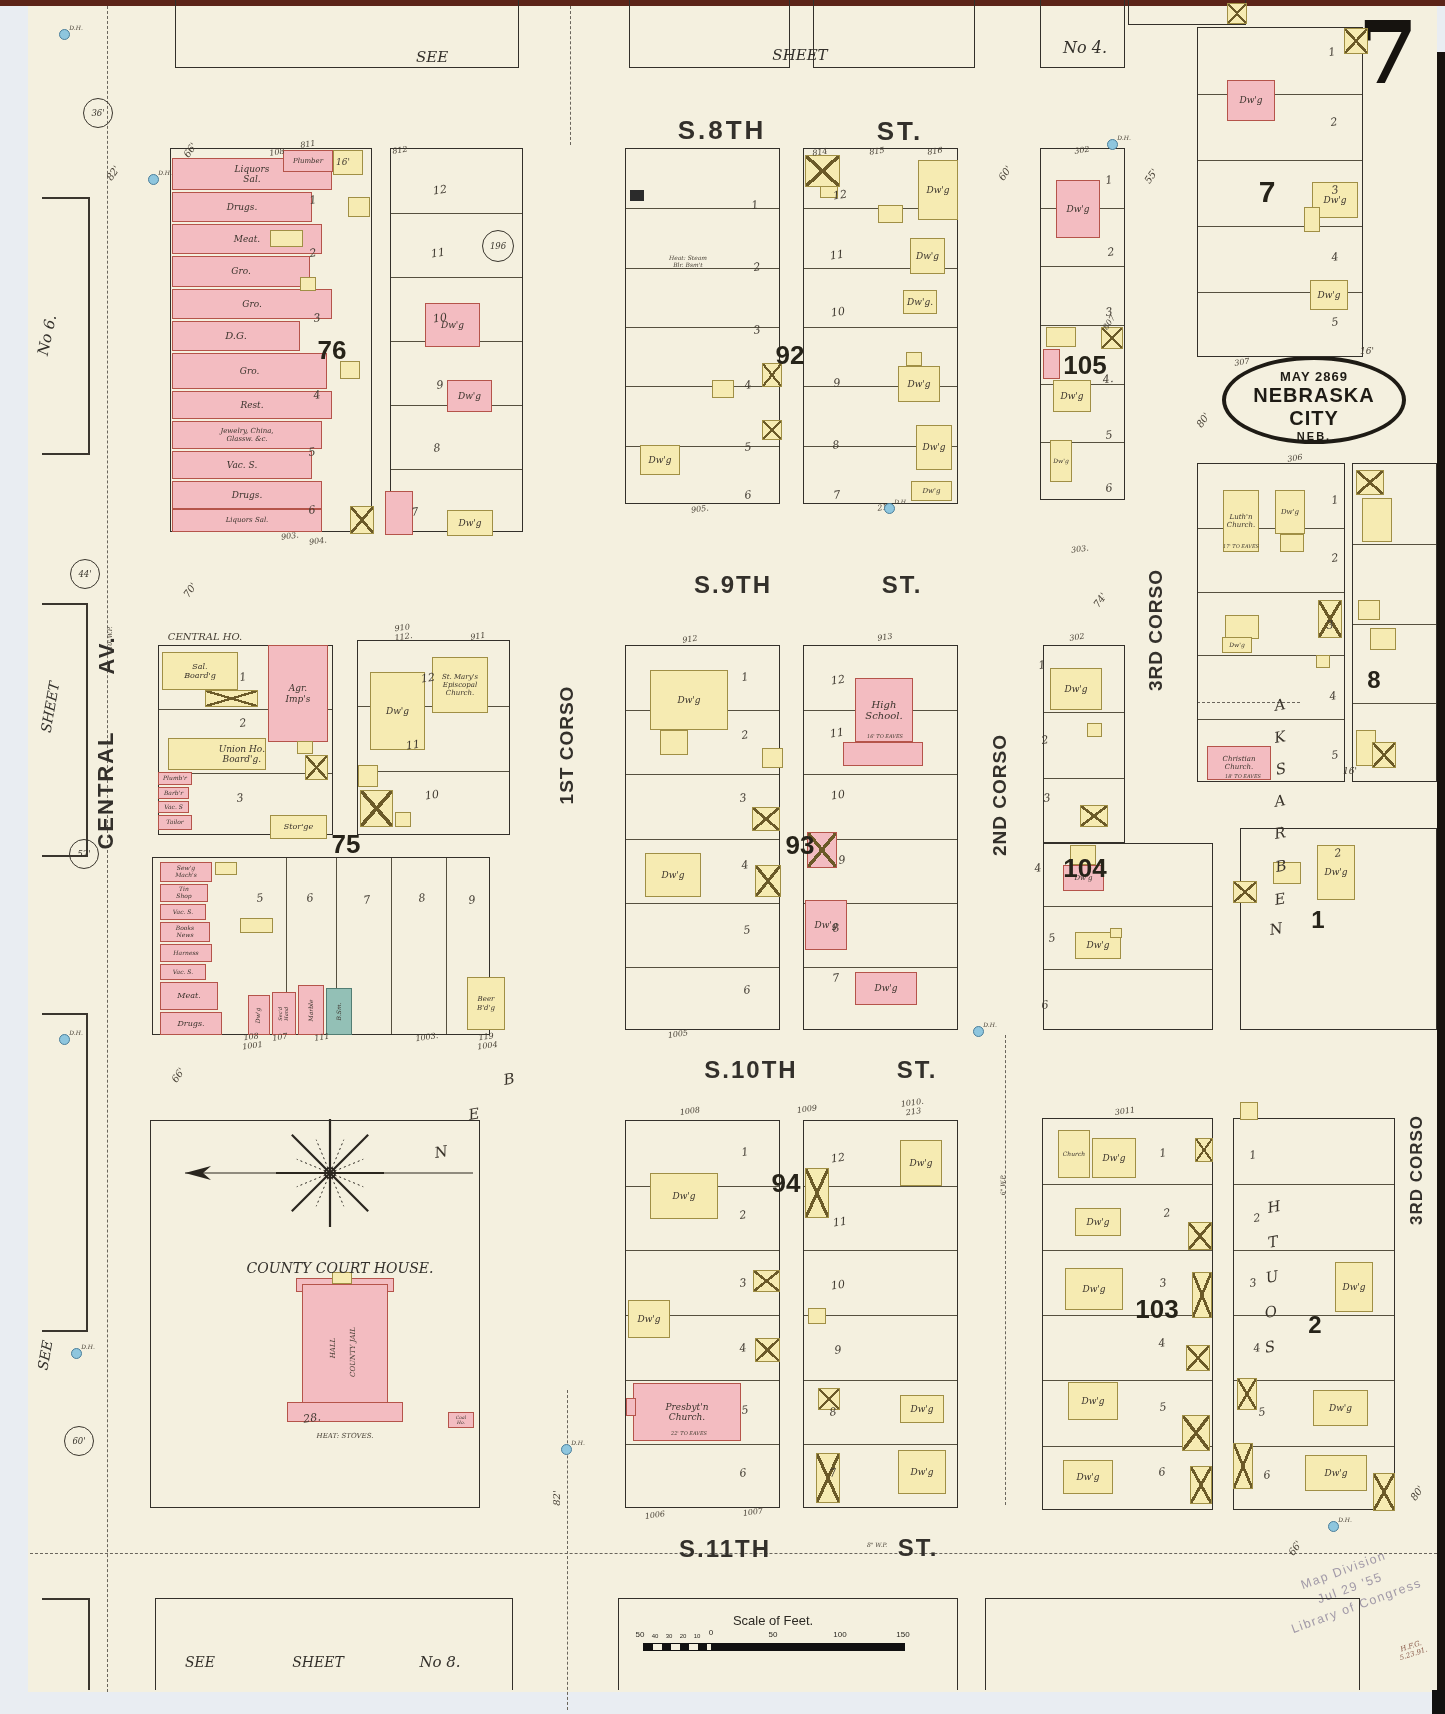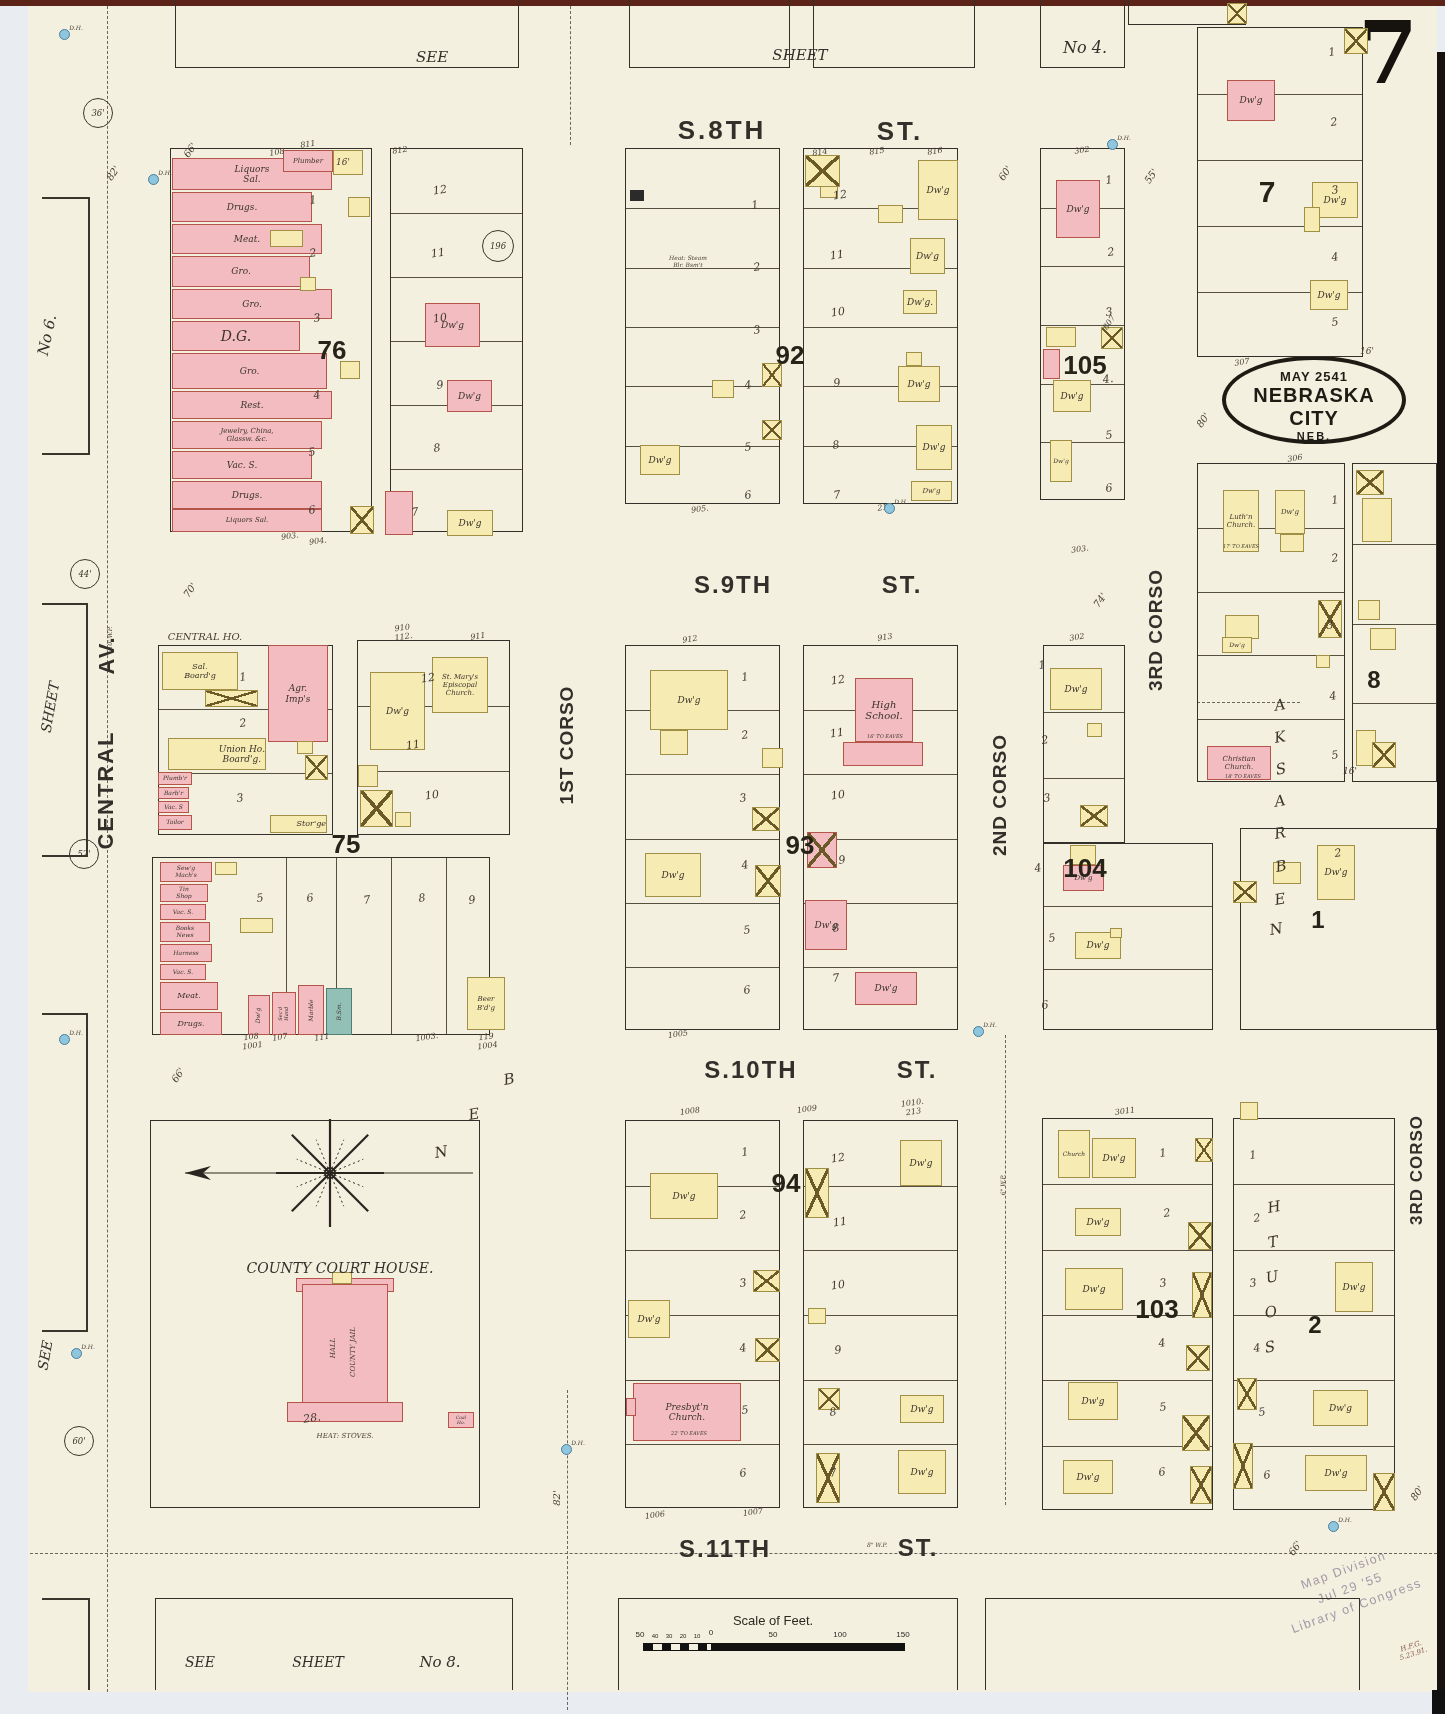--- a/index.html
+++ b/index.html
@@ -55,21 +55,21 @@
 
 <div id="stage">
   <div id="paper"></div>
   <div id="topstrip"></div>
   <div id="rightedge"></div>
   <div id="brblack"></div>
 
   <div id="big7" style="left:1358px;top:2px;">7</div>
 
   <div id="oval" style="left:1222px;top:356px;width:176px;height:80px;">
-    <div class="o1">MAY 2541</div>
+    <div class="o1">MAY 2869</div>
     <div class="o2">NEBRASKA CITY</div>
     <div class="o3">NEB.</div>
   </div>
 
   <div id="stamp" style="left:1235px;top:1560px;width:230px;">
     <div>Map Division</div>
     <div>Jul 29 '55</div>
     <div>Library of Congress</div>
   </div>
   <div id="survnote" style="left:1398px;top:1642px;white-space:pre-line;">H.F.G.
@@ -257,21 +257,21 @@
     <div class="bld p" style="left: 172px; top: 224px; width: 150px; height: 30px;">
       <div class="bl" style="font-size: 9px;">Meat.</div>
     </div>
     <div class="bld p" style="left: 172px; top: 256px; width: 138px; height: 31px;">
       <div class="bl" style="font-size: 9px;">Gro.</div>
     </div>
     <div class="bld p" style="left: 172px; top: 289px; width: 160px; height: 30px;">
       <div class="bl" style="font-size: 9px;">Gro.</div>
     </div>
     <div class="bld p" style="left: 172px; top: 321px; width: 128px; height: 30px;">
-      <div class="bl" style="font-size: 14px; font-style: italic;">D.G.</div>
+      <div class="bl" style="font-size: 10px; font-style: italic;">D.G.</div>
     </div>
     <div class="bld p" style="left: 172px; top: 353px; width: 155px; height: 36px;">
       <div class="bl" style="font-size: 9px;">Gro.</div>
     </div>
     <div class="bld p" style="left: 172px; top: 391px; width: 160px; height: 28px;">
       <div class="bl" style="font-size: 9px;">Rest.</div>
     </div>
     <div class="bld p" style="left: 172px; top: 421px; width: 150px; height: 28px;">
       <div class="bl" style="font-size: 7px;">Jewelry, China,
 Glassw. &amp;c.</div>
@@ -371,21 +371,21 @@
     </div>
     <div class="bld p" style="left: 158px; top: 787px; width: 31px; height: 12px;">
       <div class="bl" style="font-size: 6px;">Barb'r</div>
     </div>
     <div class="bld p" style="left: 158px; top: 801px; width: 31px; height: 12px;">
       <div class="bl" style="font-size: 6px;">Vac. S</div>
     </div>
     <div class="bld p" style="left: 158px; top: 815px; width: 34px; height: 15px;">
       <div class="bl" style="font-size: 6px;">Tailor</div>
     </div>
-    <div class="bld y" style="left: 270px; top: 815px; width: 57px; height: 18px; justify-content: flex-end;">
+    <div class="bld y" style="left: 270px; top: 815px; width: 57px; height: 24px;">
       <div class="bl" style="font-size: 8px;">Stor'ge</div>
     </div>
     <div class="bld p" style="left: 268px; top: 645px; width: 60px; height: 97px;">
       <div class="bl" style="font-size: 9px;">Agr.
 Imp's</div>
     </div>
     <div class="bld y xm" style="left: 305px; top: 755px; width: 23px; height: 25px;"></div>
     <div class="bld y" style="left: 297px; top: 741px; width: 16px; height: 13px;"></div>
     <div class="bld y" style="left: 370px; top: 672px; width: 55px; height: 78px;">
       <div class="bl" style="font-size: 9px;">Dw'g</div>

